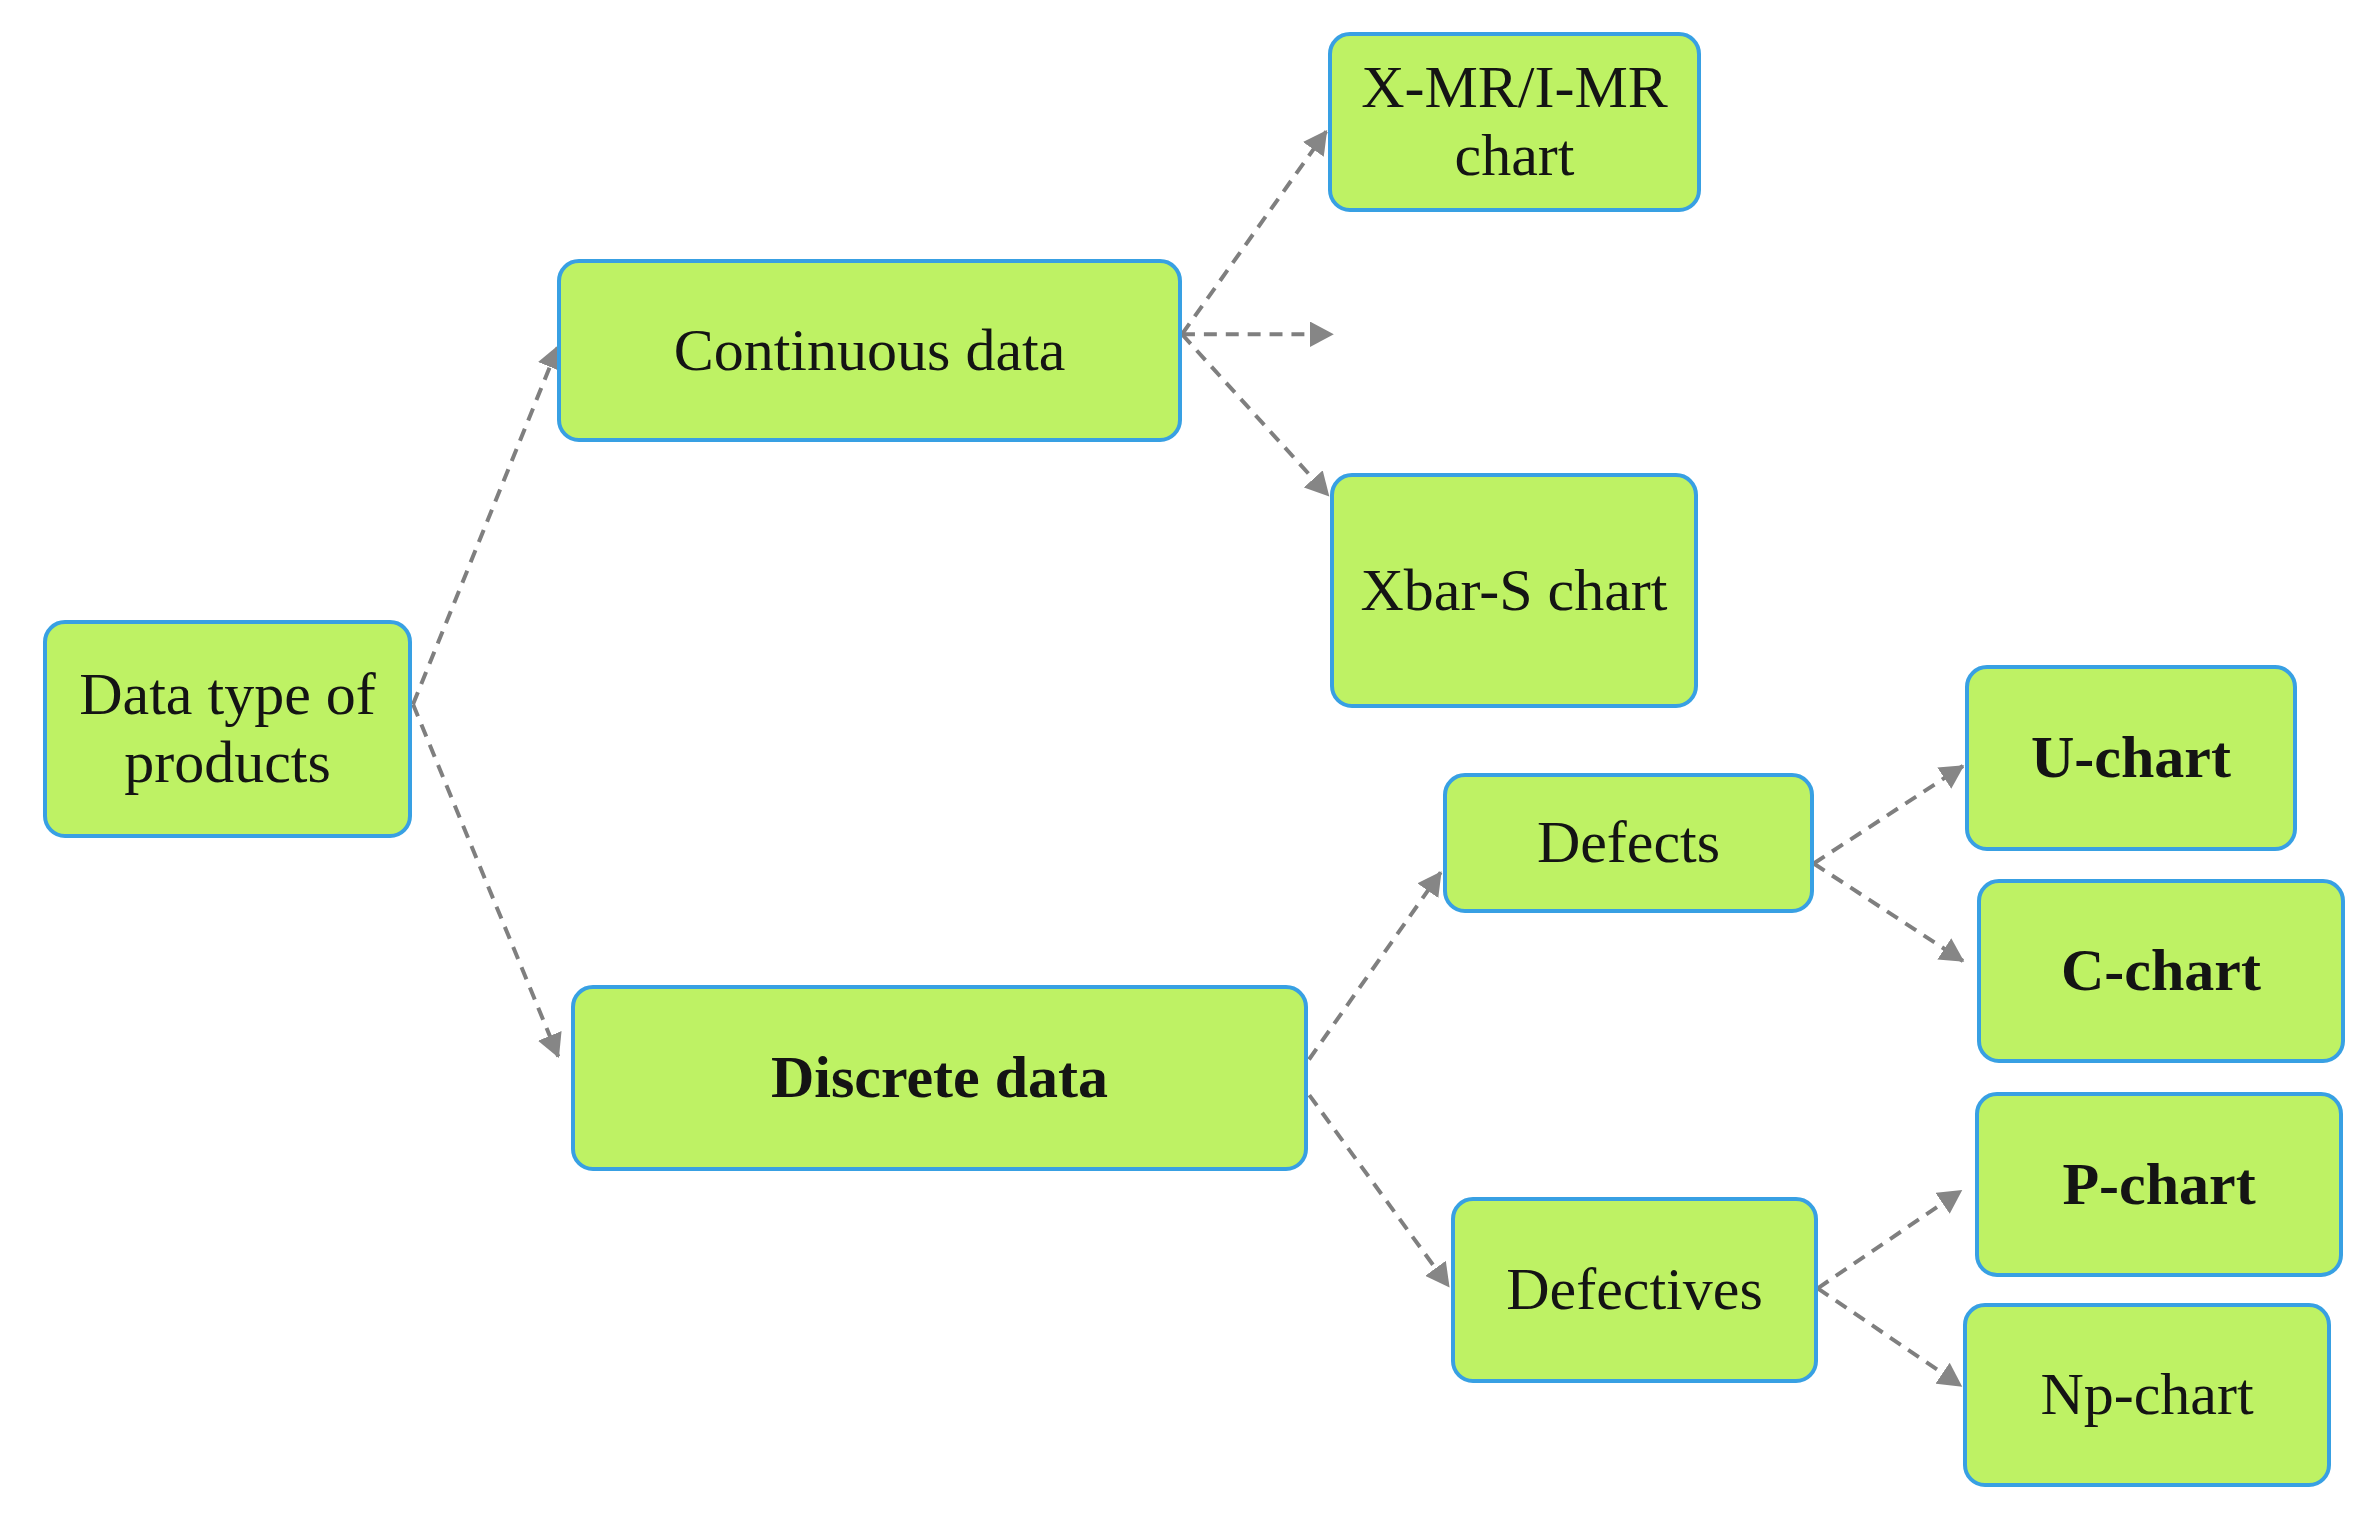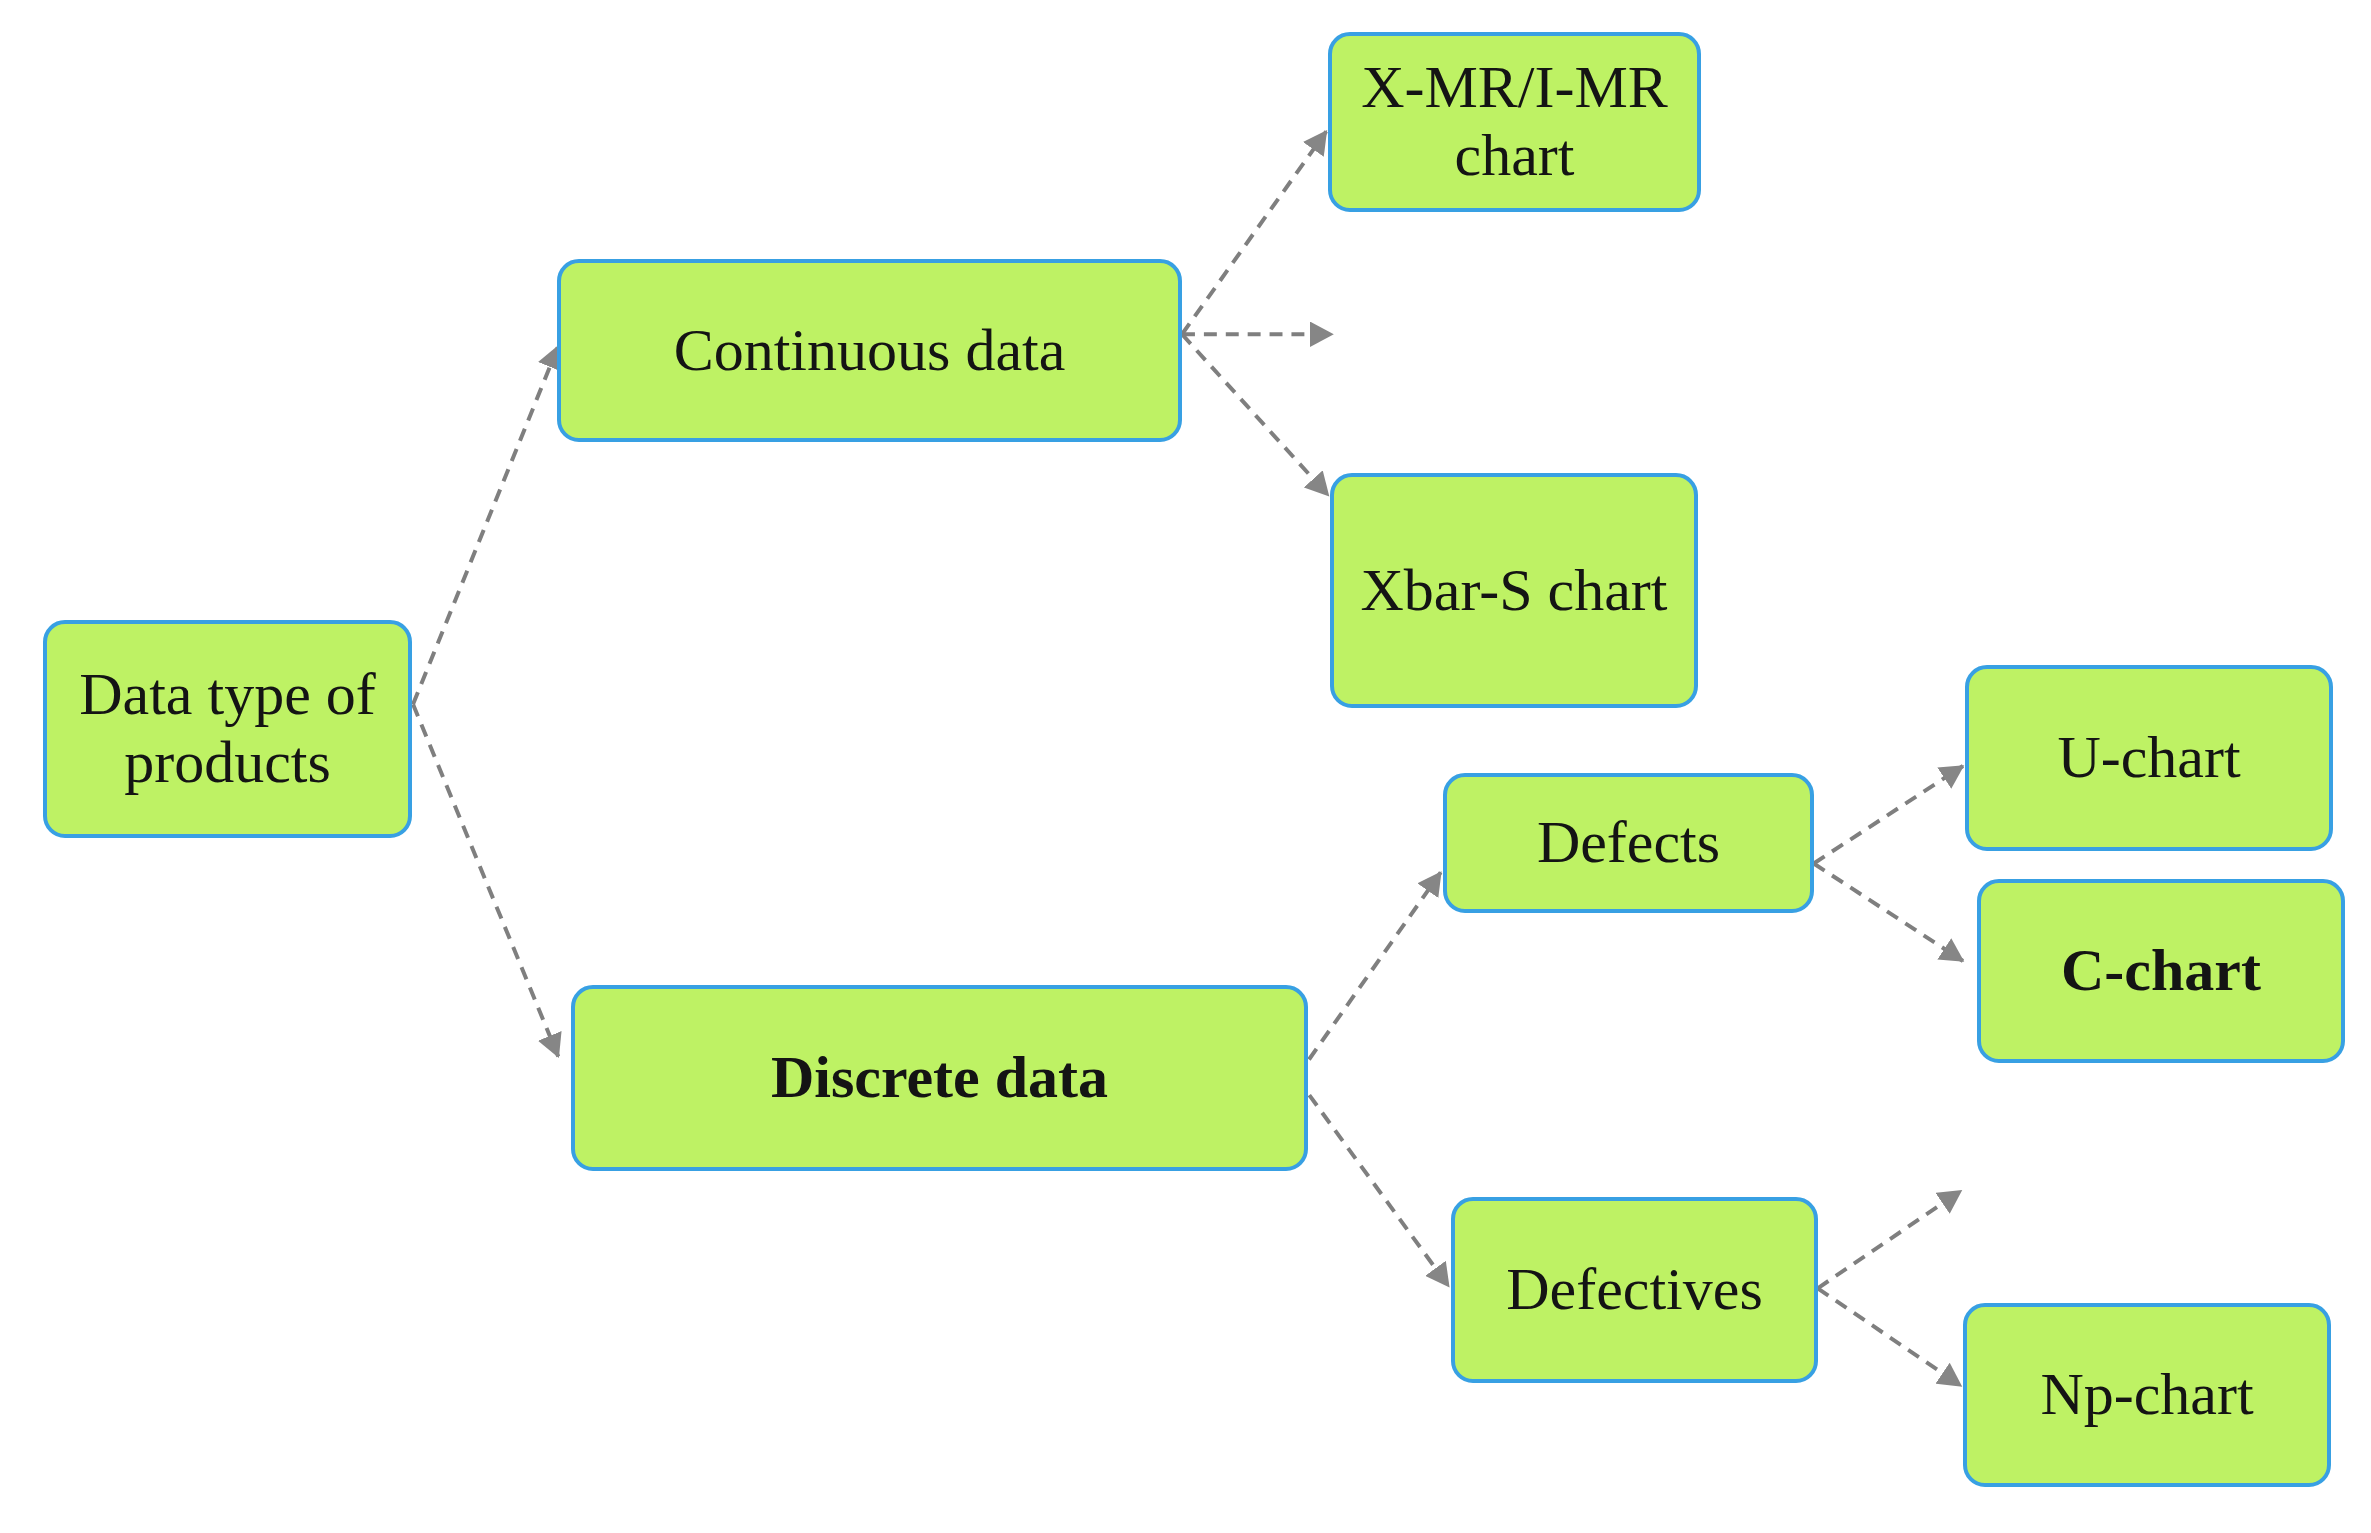--- a/index.html
+++ b/index.html
@@ -25,21 +25,21 @@
   .bold{font-weight:bold;margin-left:12px;}
   
   .n-root       {left:43px;  top:620px;  width:369px; height:218px;}
   .n-continuous {left:557px; top:243px;  width:625px; height:183px;margin-top:16px;}
   .n-xmr        {left:1328px;top:32px;   width:373px; height:180px;}
   .n-xbar-r     {left:1335px;top:244px;  width:371px; height:181px;}
   .n-xbar-s     {left:1330px;top:455px;  width:368px; height:235px;margin-top:18px;}
   .n-discrete   {left:559px; top:985px;  width:737px; height:186px;}
   .n-defects    {left:1443px;top:773px;  width:371px; height:140px;}
   .n-defectives {left:1451px;top:1197px; width:367px; height:186px;}
-  .n-u-chart    {left:1965px;top:665px;  width:368px; height:186px;}
+  .n-u-chart    {left:1965px;top:665px;  width:332px; height:186px;font-weight:bold;}
   .n-c-chart    {left:1965px;top:879px;  width:368px; height:184px;}
   .n-p-chart    {left:1963px;top:1092px; width:368px; height:185px;}
   .n-np-chart   {left:1963px;top:1303px; width:368px; height:184px;}
 </style>
 </head>
 <body>
 
 <div class="canvas">
 
   <svg class="edges" viewBox="0 0 2383 1541" xmlns="http://www.w3.org/2000/svg">
@@ -91,19 +91,22 @@
   </div>
 
   <div class="node n-u-chart">
     <span>U-chart</span>
   </div>
 
   <div class="node n-c-chart bold">
     <span>C-chart</span>
   </div>
 
+  <div class="node n-p-chart bold">
+    <span>P-chart</span>
+  </div>
 
   <div class="node n-np-chart">
     <span>Np-chart</span>
   </div>
 
 </div>
 
 
 </body></html>

